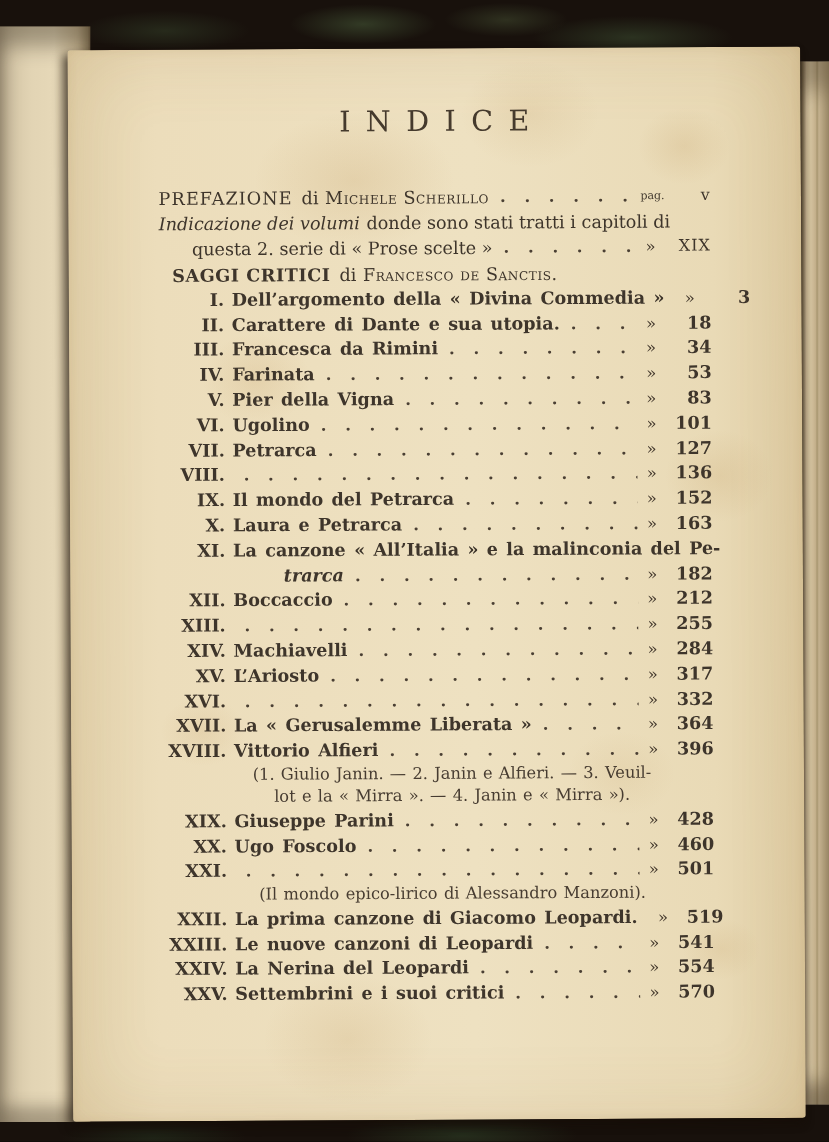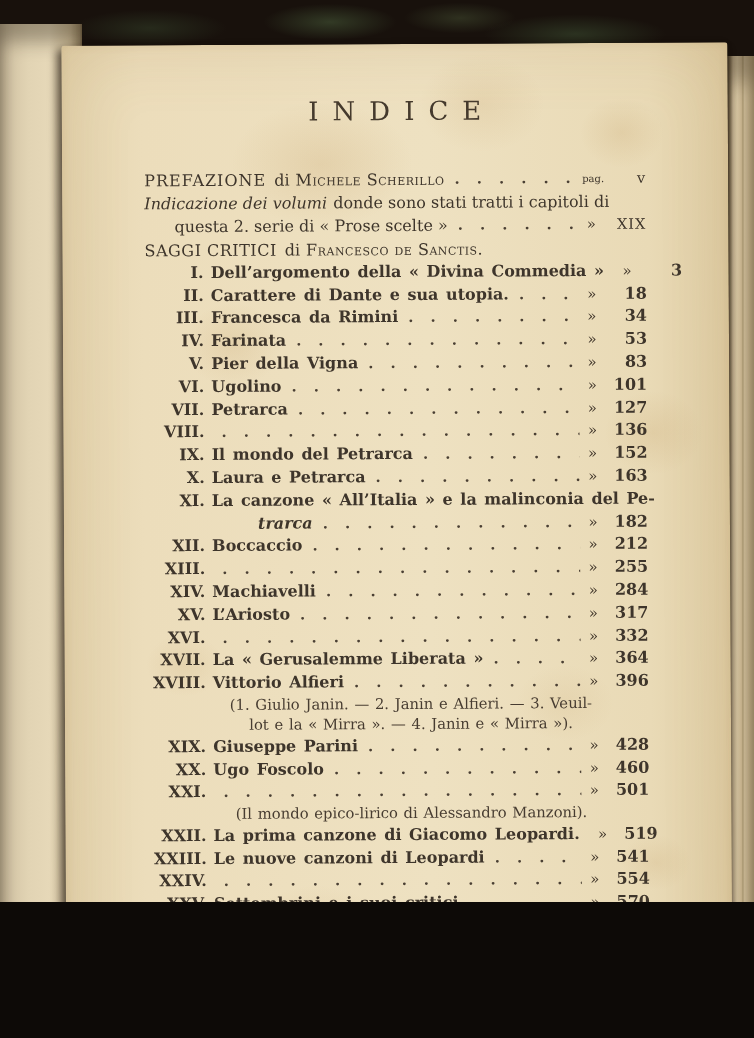--- a/index.html
+++ b/index.html
@@ -1,17 +1,17 @@
 <!DOCTYPE html>
 <html><head>
 <meta charset="utf-8">
 <style>
   html,body{margin:0;padding:0;background:#0d0a07;}
   .stage{
-    position:relative;width:754px;height:902px;overflow:hidden;
+    position:relative;width:754px;height:1038px;overflow:hidden;
     font-family:"DejaVu Serif","Liberation Serif",serif;
     background:
       radial-gradient(95px 26px at 330px 22px, rgba(72,92,58,.55), transparent 70%),
       radial-gradient(130px 28px at 575px 34px, rgba(62,82,52,.5), transparent 70%),
       radial-gradient(110px 26px at 150px 28px, rgba(56,72,46,.45), transparent 70%),
       radial-gradient(80px 22px at 460px 18px, rgba(80,95,60,.4), transparent 70%),
       radial-gradient(150px 30px at 420px 1032px, rgba(48,68,42,.55), transparent 70%),
       radial-gradient(120px 26px at 140px 1034px, rgba(40,58,36,.45), transparent 70%),
       #18110c;
   }
@@ -59,21 +59,21 @@
   .entry-row{height:22.8px;line-height:22.8px;}
   .note-row{height:20.5px;line-height:20.5px;justify-content:center;padding-left:66px;padding-right:40px;}
   .roman{flex:none;width:66px;text-align:right;padding-right:7px;box-sizing:border-box;font-weight:700;}
   .title{flex:none;font-weight:700;word-spacing:2px;}
   .title.cont{padding-left:46px;font-style:italic;}
   .dots{flex:1;min-width:0;overflow:hidden;letter-spacing:17px;padding-left:10px;font-size:15px;color:#4a3f33;font-weight:700;}
   .quot{flex:none;width:26px;text-align:center;font-size:15px;color:#453a2e;}
   .num{flex:none;width:42px;text-align:right;font-weight:700;font-size:16px;}
   .num-small{font-weight:400;font-size:14.5px;letter-spacing:1px;}
   .caps{letter-spacing:1px;}
-  .caps.heavy{font-weight:400;letter-spacing:.5px;}
+  .caps.heavy{font-weight:700;letter-spacing:.5px;margin-left:12px;}
   .conn{margin-left:8px;}
   .sc{margin-left:6px;font-variant:small-caps;letter-spacing:.5px;}
   .it{font-style:italic;margin-right:6px;}
   .indent2{padding-left:30px;}
   .paglabel{flex:none;margin-left:4px;font-size:10px;}
   .note{font-size:14.8px;color:#473c31;word-spacing:1px;}
 </style>
 </head>
 <body>
 
@@ -279,20 +279,21 @@
           </div>
           <div class="row entry-row">
             <span class="roman">XXIII.</span>
             <span class="title">Le nuove canzoni di Leopardi</span>
             <span class="dots">..................................</span>
             <span class="quot">»</span>
             <span class="num">541</span>
           </div>
           <div class="row entry-row">
             <span class="roman">XXIV.</span>
+            <span class="title">La Nerina del Leopardi</span>
             <span class="dots">..................................</span>
             <span class="quot">»</span>
             <span class="num">554</span>
           </div>
           <div class="row entry-row">
             <span class="roman">XXV.</span>
             <span class="title">Settembrini e i suoi critici</span>
             <span class="dots">..................................</span>
             <span class="quot">»</span>
             <span class="num">570</span>

